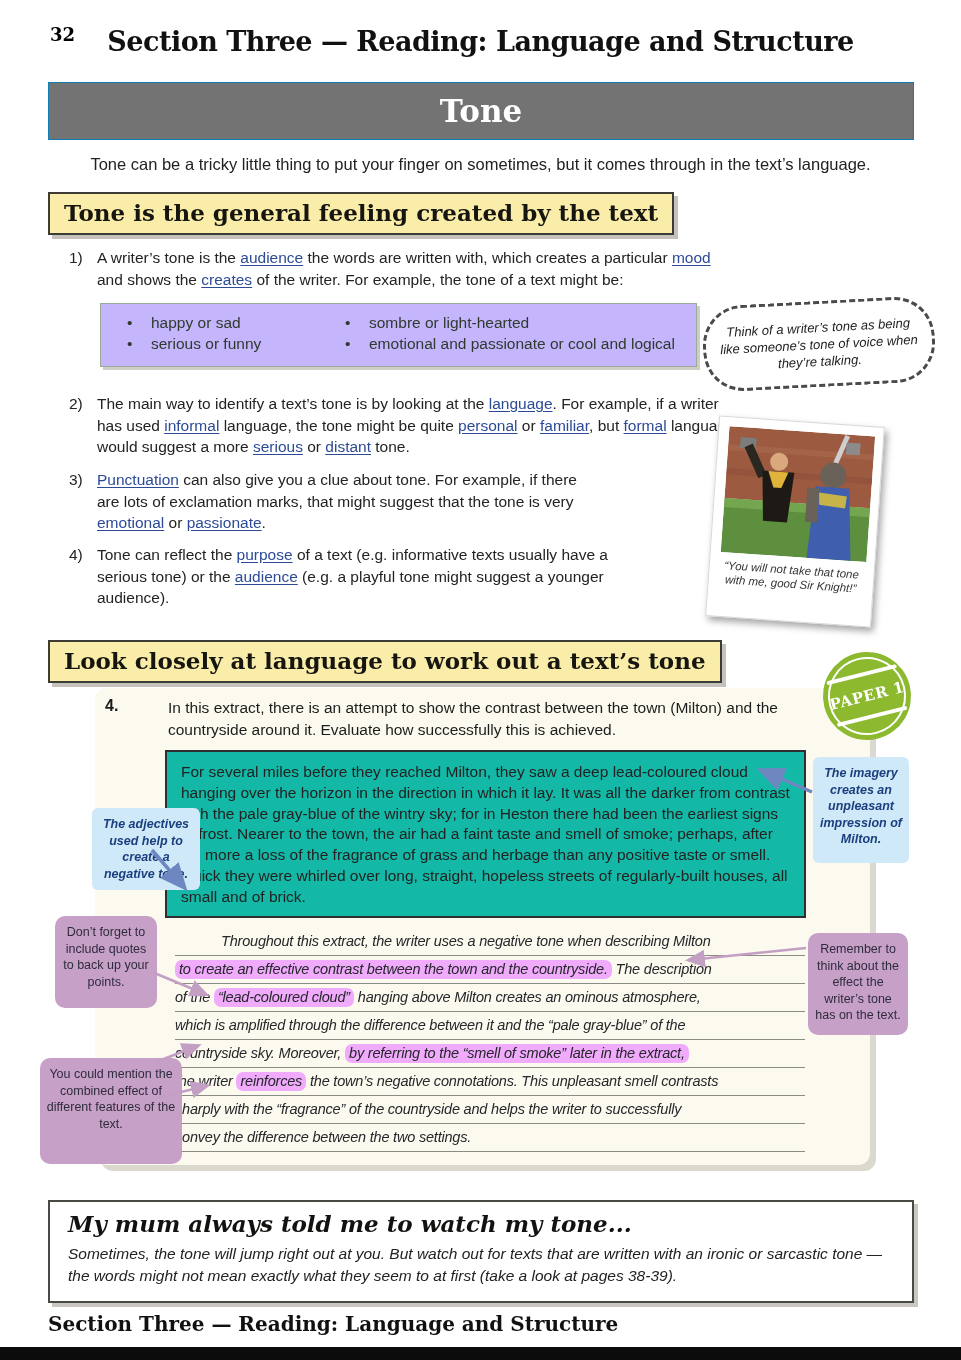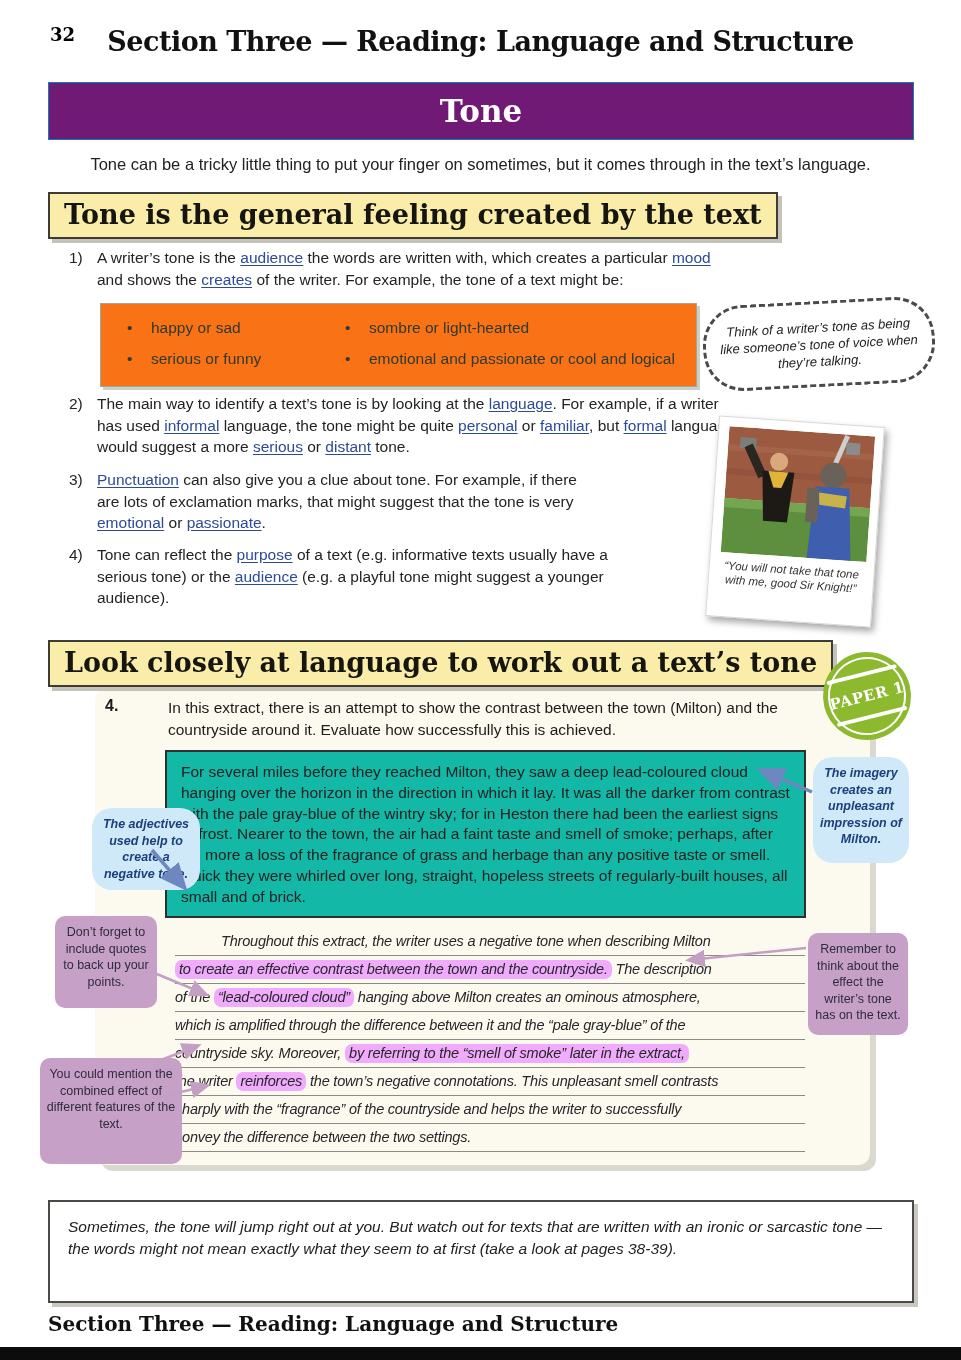--- a/index.html
+++ b/index.html
@@ -5,37 +5,37 @@
   * { margin:0; padding:0; box-sizing:border-box; }
   html,body { background:#ffffff; }
   body { width:961px; font-family:"Liberation Sans", sans-serif; }
   #page { position:relative; width:961px; height:1360px; background:#fff; overflow:hidden; }
 
   .slab { font-family:"DejaVu Serif", serif; font-weight:bold; }
 
   
   .page-num { position:absolute; left:50px; top:24px; font-size:18px; }
   .header-title { position:absolute; left:0; right:0; top:26px; text-align:center; font-size:27px; letter-spacing:-0.5px; color:#111; }
-  .banner { position:absolute; left:48px; top:82px; width:866px; height:58px; background:#701a75; border:1px solid #0e7fb4; text-align:center; }
+  .banner { position:absolute; left:48px; top:82px; width:866px; height:58px; background:#737373; border:1px solid #0e7fb4; text-align:center; }
   .banner span { font-family:"DejaVu Serif", serif; font-weight:bold; color:#fff; font-size:31px; line-height:56px; }
   .intro { position:absolute; left:0; right:0; top:155px; text-align:center; font-size:16.5px; color:#222; }
 
   
   .ybox { position:absolute; background:#f9eda9; border:2px solid #3c3c35; box-shadow:4px 4px 0 #c4c2ba; padding:5px 14px 7px;
-          font-family:"DejaVu Serif", serif; font-weight:bold; font-size:27px; color:#17150f; white-space:nowrap; }
+          font-family:"DejaVu Serif", serif; font-weight:bold; font-size:23px; color:#17150f; white-space:nowrap; }
   #h1 { left:48px; top:192px; }
   #h2 { left:48px; top:640px; z-index:6; }
 
   
   .point { position:absolute; font-size:15.5px; line-height:21.5px; color:#232323; }
   .pnum { position:absolute; left:-28px; top:0; }
   .u { color:#2c4a96; text-decoration:underline; text-underline-offset:2px; }
 
   
-  .green-box { position:absolute; left:100px; top:303px; width:597px; height:84px; background:#f97316; border:1.5px solid #9aab99;
+  .green-box { position:absolute; left:100px; top:303px; width:597px; height:64px; background:#c4b5fd; border:1.5px solid #9aab99;
                box-shadow:3px 3px 0 #cfcec6; display:grid; grid-auto-flow:column; grid-template-rows:repeat(2,1fr);
                grid-template-columns:218px 1fr; padding:8px 0 12px 18px; }
   .gitem { position:relative; padding-left:32px; font-size:15.5px; color:#2e3a2e; align-self:center; }
   .gitem::before { content:"•"; position:absolute; left:8px; }
 
   
   .scribble { position:absolute; left:703px; top:301px; width:232px; height:86px; border:3px dashed #4a4a4a; border-radius:40px;
               transform:rotate(-3deg); display:flex; align-items:center; justify-content:center; padding:6px 14px; background:#fff; }
   .scribble span { font-style:italic; font-size:13px; line-height:17px; color:#222; text-align:center; }
 
@@ -57,21 +57,21 @@
   
   .panel { position:absolute; left:95px; top:688px; width:775px; height:477px; background:#fcfaee; border-radius:12px;
            box-shadow:6px 6px 0 #dbd9cf; z-index:1; }
   .qnum { position:absolute; left:105px; top:697px; font-size:16px; font-weight:bold; color:#1c1c1c; z-index:2; }
   .qtext { position:absolute; left:168px; top:697px; width:620px; font-size:15.5px; line-height:22px; color:#1c1c1c; z-index:2; }
 
   .extract { position:absolute; left:165px; top:750px; width:641px; height:168px; background:#14b8a6; border:2px solid #2f2f2f;
              padding:10px 14px; font-size:15.5px; line-height:20.8px; color:#222; z-index:2; }
 
   
-  .bluenote { position:absolute; background:#cfe9f8; border-radius:20px; padding:8px 6px; text-align:center; z-index:3;
+  .bluenote { position:absolute; background:#cfe9f8; border-radius:6px; padding:8px 6px; text-align:center; z-index:3;
               font-style:italic; font-weight:bold; font-size:12.5px; line-height:16.5px; color:#1b3f7e; }
   #note-adj { left:48px; top:808px; width:108px; height:82px;margin-left:44px; }
   #note-img { left:813px; top:757px; width:96px; height:106px; }
 
   
   .answer { position:absolute; left:175px; top:928px; width:630px; z-index:2; }
   .ans-line { height:28px; line-height:27px; border-bottom:1.5px solid #8b8b85; white-space:nowrap;
               font-style:italic; font-size:14.5px; letter-spacing:-0.2px; color:#26262b; }
   .ans-line:first-child { text-indent:46px; }
   .hl { background:#f0abfc; border-radius:7px; padding:1px 4px 2px; }
@@ -207,19 +207,20 @@
     </defs>
     <line x1="152" y1="850" x2="183" y2="886" stroke="#6f87c0" stroke-width="3.5" marker-end="url(#ah-b)"></line>
     <line x1="812" y1="792" x2="763" y2="771" stroke="#6f87c0" stroke-width="3.5" marker-end="url(#ah-b)"></line>
     <line x1="806" y1="948" x2="690" y2="960" stroke="#c49fc4" stroke-width="2.5" marker-end="url(#ah-p)"></line>
     <line x1="152" y1="972" x2="205" y2="994" stroke="#c49fc4" stroke-width="2.5" marker-end="url(#ah-p)"></line>
     <line x1="156" y1="1062" x2="197" y2="1046" stroke="#c49fc4" stroke-width="2.5" marker-end="url(#ah-p)"></line>
     <line x1="156" y1="1098" x2="206" y2="1086" stroke="#c49fc4" stroke-width="2.5" marker-end="url(#ah-p)"></line>
   </svg>
 
   <div class="review">
+    <div class="review-title">My mum always told me to watch my tone...</div>
     <div class="review-body">Sometimes, the tone will jump right out at you.  But watch out for texts that are written with an ironic or sarcastic tone — the words might not mean exactly what they seem to at first (take a look at pages 38-39).</div>
   </div>
 
   <div class="footer-title slab">Section Three — Reading: Language and Structure</div>
   <div class="bottom-bar"></div>
 
 </div>
 
 </body></html>

